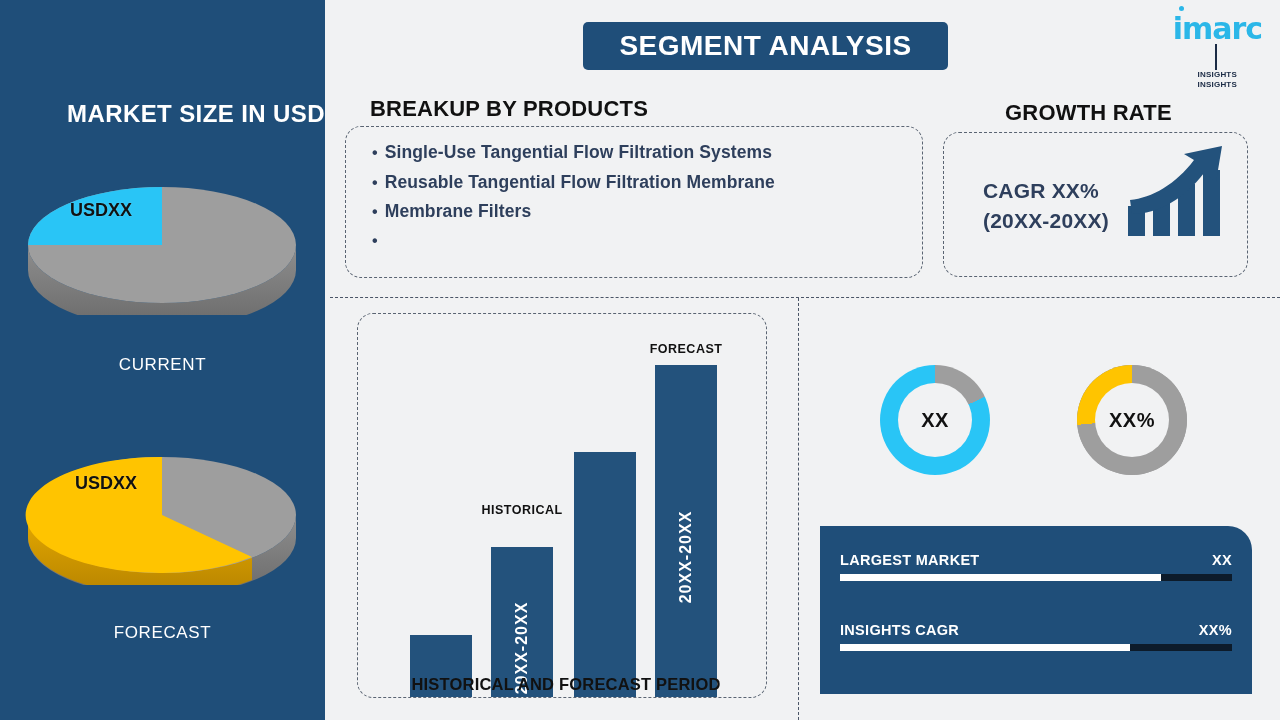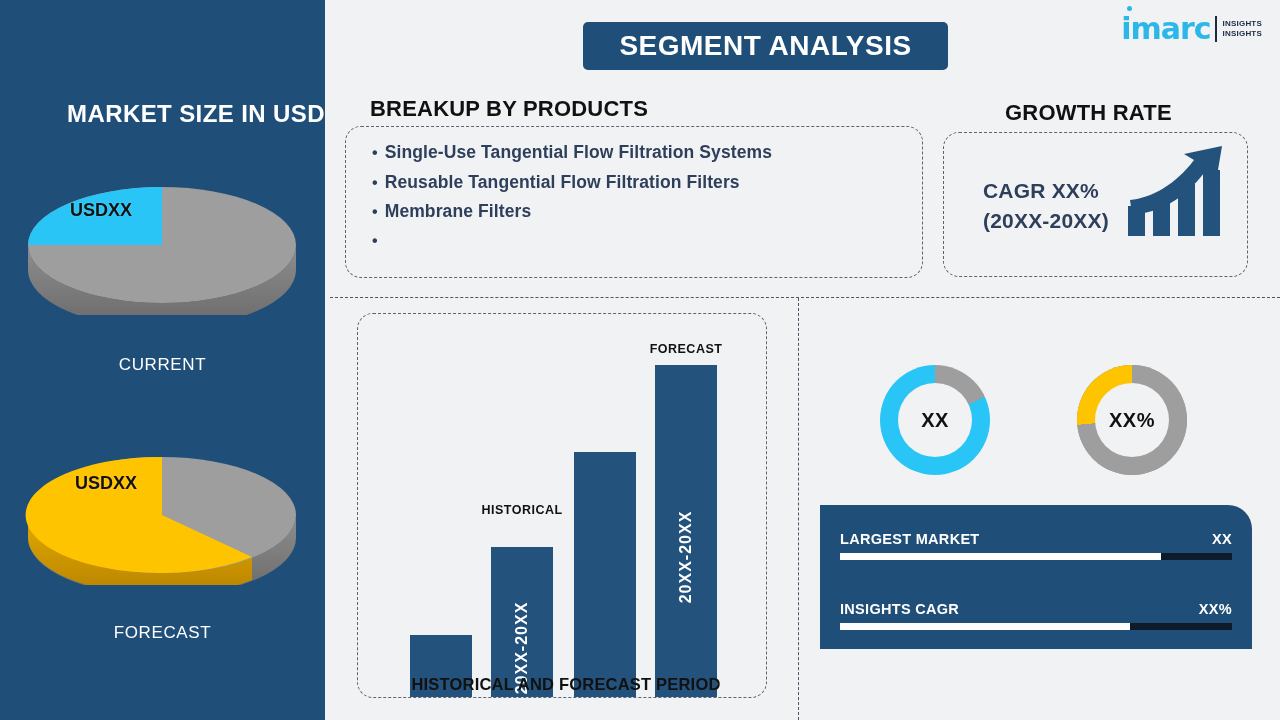--- a/index.html
+++ b/index.html
@@ -41,21 +41,21 @@
   }
   #title-pill {
     position: absolute; left: 583px; top: 22px; width: 365px; height: 48px;
     background: #1f4e79; border-radius: 5px;
     display: flex; align-items: center; justify-content: center;
   }
   #title-pill-text {
     color: #ffffff; font-size: 28px; font-weight: bold; letter-spacing: .5px; text-align: right;
   }
   
-  #logo { position: absolute; right: 18px; top: 14px; display: flex; align-items: center; }
+  #logo { position: absolute; right: 18px; top: 14px; display: flex; align-items: center; flex-direction: column; }
   #logo-mark { position: relative; font-size: 30px; font-weight: bold; color: #2bb7e8;
                letter-spacing: -1px; line-height: 1; font-family: "DejaVu Sans", sans-serif; }
   #logo-dot { position: absolute; left: 6px; top: -8px; width: 5px; height: 5px;
               border-radius: 50%; background: #2bb7e8; }
   #logo-bar { width: 2px; height: 26px; background: #1b2b45; margin: 0 6px 0 4px; }
   #logo-tag { display: flex; flex-direction: column; justify-content: center; }
   #logo-tag span { font-size: 8px; font-weight: bold; color: #1b2b45; line-height: 1.25; letter-spacing: .2px; }
 
   
   .section-head {
@@ -114,21 +114,21 @@
   .donut { position: absolute; width: 110px; height: 110px; border-radius: 50%; }
   .donut-hole {
     position: absolute; left: 50%; top: 50%; transform: translate(-50%,-50%);
     width: 74px; height: 74px; border-radius: 50%; background: #f1f2f3;
     display: flex; align-items: center; justify-content: center;
   }
   .donut-value { color: #111; font-size: 20px; font-weight: bold; letter-spacing: .5px; }
 
   
   #stats-card {
-    position: absolute; left: 820px; top: 505px; width: 432px; height: 144px;
+    position: absolute; left: 820px; top: 526px; width: 432px; height: 168px;
     background: #1f4e79; border-radius: 0 24px 0 0;
   }
   .stat-block { position: absolute; left: 20px; width: 392px; }
   .stat-row { display: flex; justify-content: space-between; align-items: flex-end; }
   .stat-name { color: #ffffff; font-size: 14.5px; font-weight: bold; letter-spacing: .3px; }
   .stat-val  { color: #ffffff; font-size: 14.5px; font-weight: bold; letter-spacing: .3px; }
   .stat-track {
     position: relative; margin-top: 6px; width: 392px; height: 7px;
     background: #0d1b2a;
   }
@@ -204,21 +204,21 @@
 
   <div class="dashed-box" style="left:345px; top:126px; width:578px; height:152px;"></div>
 
   <div id="products-list">
     <div class="bullet-row">
       <span class="bullet-dot">•</span>
       <span>Single-Use Tangential Flow Filtration Systems</span>
     </div>
     <div class="bullet-row">
       <span class="bullet-dot">•</span>
-      <span>Reusable Tangential Flow Filtration Filters</span>
+      <span>Reusable Tangential Flow Filtration Membrane</span>
     </div>
     <div class="bullet-row">
       <span class="bullet-dot">•</span>
       <span>Membrane Filters</span>
     </div>
     <div class="bullet-row">
       <span class="bullet-dot">•</span>
     </div>
   </div>
 

